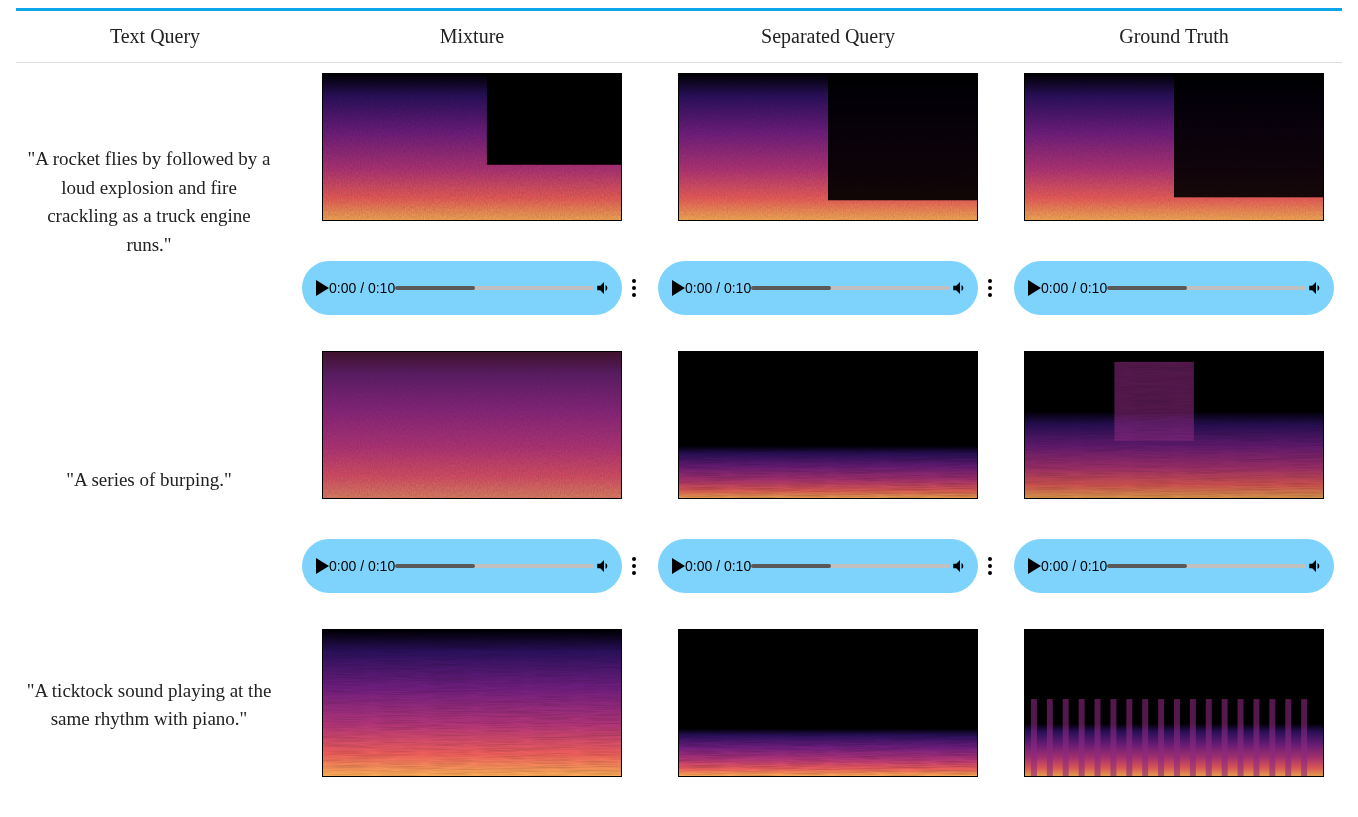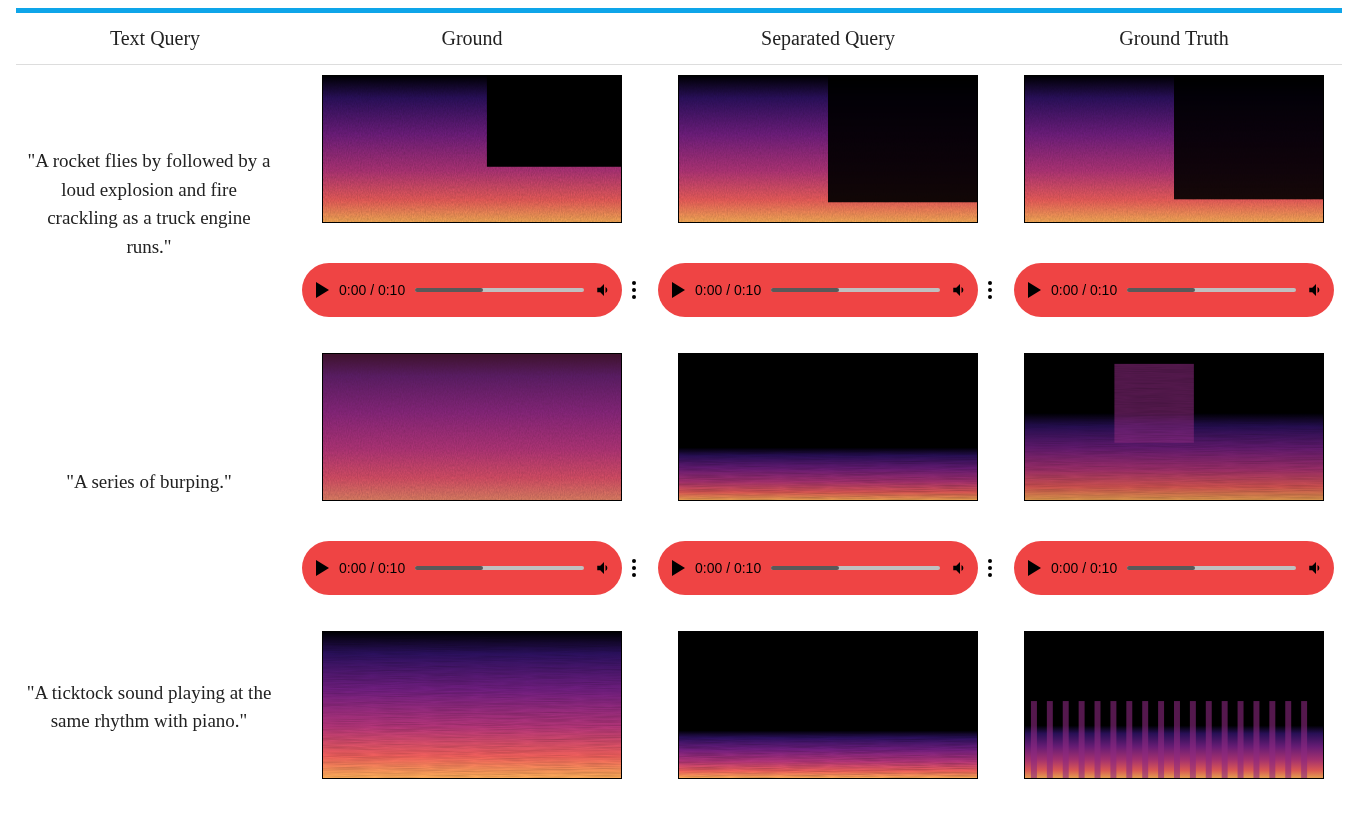--- a/index.html
+++ b/index.html
@@ -11,21 +11,21 @@
     width: 1358px;
   }
   table {
     width: 100%;
     border-collapse: collapse;
   }
   th {
     font-weight: normal;
     font-size: 20px;
     padding: 14px 8px;
-    border-top: 5px solid #0ea5e9;
+    border-top: 3px solid #0ea5e9;
     border-bottom: 1px solid #ddd;
     text-align: center;
   }
   td {
     padding: 10px 8px;
     vertical-align: middle;
     text-align: center;
   }
   .query-cell {
     font-size: 19px;
@@ -39,26 +39,25 @@
     height: 148px;
     border: 1px solid #000;
     position: relative;
     overflow: hidden;
   }
   .spectrogram svg { width: 100%; height: 100%; display: block; }
   .audio-row td { padding-top: 26px; padding-bottom: 26px; }
   .player {
     display: flex;
     align-items: center;
-    background: #ef4444;
+    background: #7dd3fc;
     border-radius: 30px;
     height: 54px;
     width: 320px;
     padding: 0 8px 0 14px;
-    gap: 10px;
     font-family: Arial, sans-serif;
   }
   .play-btn {
     width: 0; height: 0;
     border-left: 13px solid #000;
     border-top: 8px solid transparent;
     border-bottom: 8px solid transparent;
     cursor: pointer;
   }
   .time {
@@ -117,21 +116,21 @@
       <feTurbulence type="turbulence" baseFrequency="0.02 0.9" numOctaves="2" stitchTiles="stitch" result="n"></feTurbulence>
       <feColorMatrix in="n" type="matrix" values="0 0 0 0 0  0 0 0 0 0  0 0 0 0 0  0 0 0 0.5 0"></feColorMatrix>
     </filter>
   </defs>
 </svg>
 
 <table>
   <thead>
     <tr>
       <th>Text Query</th>
-      <th>Ground</th>
+      <th>Mixture</th>
       <th>Separated Query</th>
       <th>Ground Truth</th>
     </tr>
   </thead>
   <tbody id="tbody">
       <tr>
         <td class="query-cell" rowspan="2">"A rocket flies by followed by a loud explosion and fire crackling as a truck engine runs."</td>
         <td><div class="spectrogram"><svg viewBox="0 0 300 148" preserveAspectRatio="none">
               <rect x="0" y="0" width="300" height="148" fill="url(#magma)"></rect>
               <rect x="165" y="0" width="135" height="92" fill="#000"></rect>

